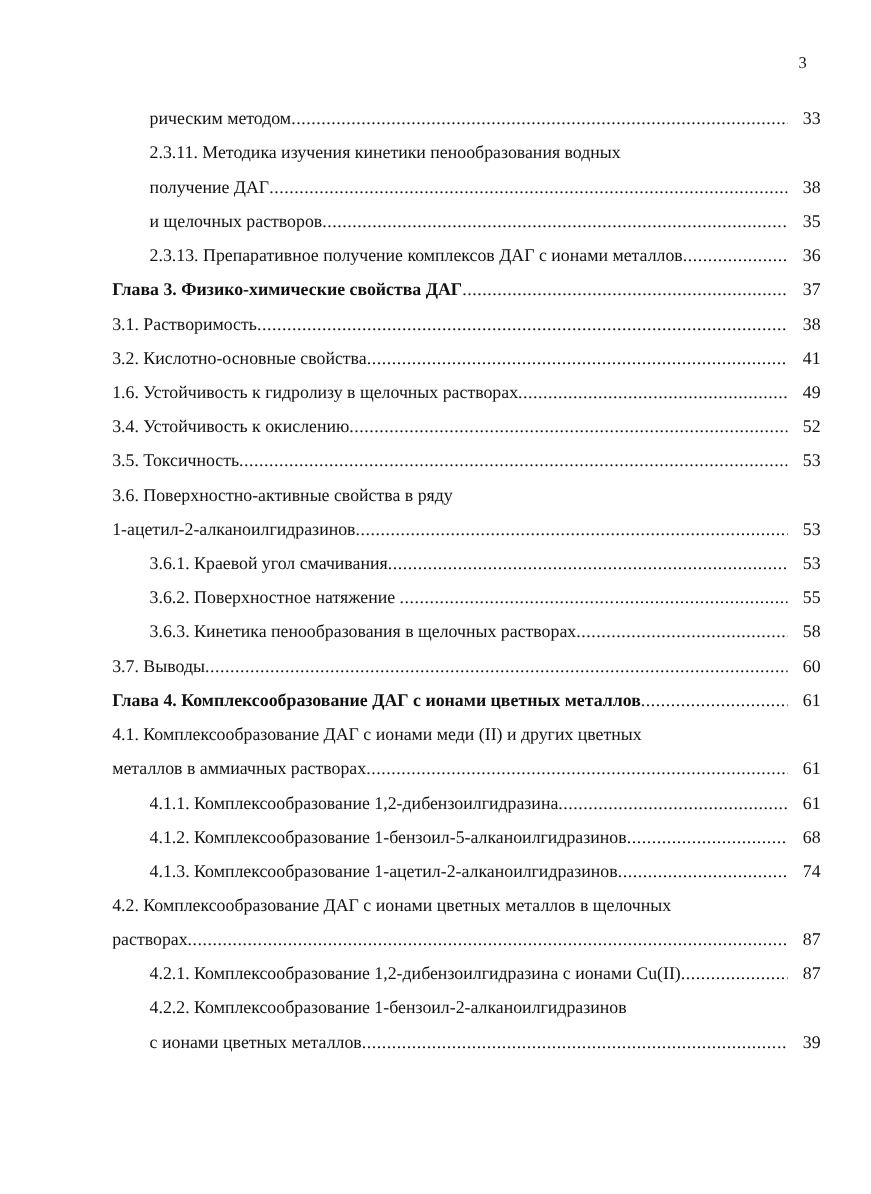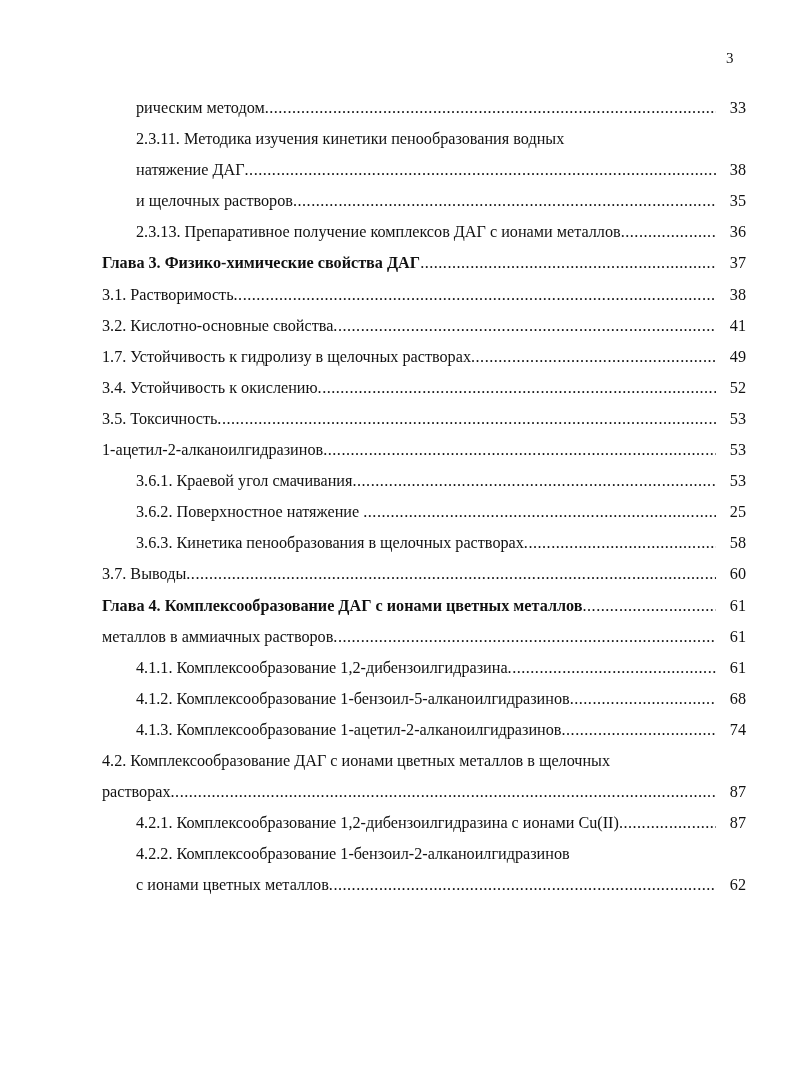--- a/index.html
+++ b/index.html
@@ -22,21 +22,21 @@
 <div class="toc" id="toc">
     <div class="row ind">
       <span class="txt"><span>рическим методом</span><span class="dots">................................................................................................................................................................</span></span>
       <span class="pg">33</span>
     </div>
     <div class="row ind">
       <span class="txt"><span>2.3.11. Методика изучения кинетики пенообразования водных</span></span>
       <span class="pg"></span>
     </div>
     <div class="row ind">
-      <span class="txt"><span>натяжение ДАГ</span><span class="dots">................................................................................................................................................................</span></span>
+      <span class="txt"><span>получение ДАГ</span><span class="dots">................................................................................................................................................................</span></span>
       <span class="pg">38</span>
     </div>
     <div class="row ind">
       <span class="txt"><span>и щелочных растворов</span><span class="dots">................................................................................................................................................................</span></span>
       <span class="pg">35</span>
     </div>
     <div class="row ind">
       <span class="txt"><span>2.3.13. Препаративное получение комплексов ДАГ с ионами металлов</span><span class="dots">................................................................................................................................................................</span></span>
       <span class="pg">36</span>
     </div>
@@ -46,57 +46,65 @@
     </div>
     <div class="row">
       <span class="txt"><span>3.1. Растворимость</span><span class="dots">................................................................................................................................................................</span></span>
       <span class="pg">38</span>
     </div>
     <div class="row">
       <span class="txt"><span>3.2. Кислотно-основные свойства</span><span class="dots">................................................................................................................................................................</span></span>
       <span class="pg">41</span>
     </div>
     <div class="row">
-      <span class="txt"><span>1.7. Устойчивость к гидролизу в щелочных растворах</span><span class="dots">................................................................................................................................................................</span></span>
+      <span class="txt"><span>1.6. Устойчивость к гидролизу в щелочных растворах</span><span class="dots">................................................................................................................................................................</span></span>
       <span class="pg">49</span>
     </div>
     <div class="row">
       <span class="txt"><span>3.4. Устойчивость к окислению</span><span class="dots">................................................................................................................................................................</span></span>
       <span class="pg">52</span>
     </div>
     <div class="row">
       <span class="txt"><span>3.5. Токсичность</span><span class="dots">................................................................................................................................................................</span></span>
       <span class="pg">53</span>
     </div>
     <div class="row">
+      <span class="txt"><span>3.6. Поверхностно-активные свойства в ряду</span></span>
+      <span class="pg"></span>
+    </div>
+    <div class="row">
       <span class="txt"><span>1-ацетил-2-алканоилгидразинов</span><span class="dots">................................................................................................................................................................</span></span>
       <span class="pg">53</span>
     </div>
     <div class="row ind">
       <span class="txt"><span>3.6.1. Краевой угол смачивания</span><span class="dots">................................................................................................................................................................</span></span>
       <span class="pg">53</span>
     </div>
     <div class="row ind">
       <span class="txt"><span>3.6.2. Поверхностное натяжение </span><span class="dots">................................................................................................................................................................</span></span>
-      <span class="pg">25</span>
+      <span class="pg">55</span>
     </div>
     <div class="row ind">
       <span class="txt"><span>3.6.3. Кинетика пенообразования в щелочных растворах</span><span class="dots">................................................................................................................................................................</span></span>
       <span class="pg">58</span>
     </div>
     <div class="row">
       <span class="txt"><span>3.7. Выводы</span><span class="dots">................................................................................................................................................................</span></span>
       <span class="pg">60</span>
     </div>
     <div class="row b">
       <span class="txt"><span>Глава 4. Комплексообразование ДАГ с ионами цветных металлов</span><span class="dots">................................................................................................................................................................</span></span>
       <span class="pg">61</span>
     </div>
     <div class="row">
-      <span class="txt"><span>металлов в аммиачных растворов</span><span class="dots">................................................................................................................................................................</span></span>
+      <span class="txt"><span>4.1. Комплексообразование ДАГ с ионами меди (II) и других цветных</span></span>
+      <span class="pg"></span>
+    </div>
+    <div class="row">
+      <span class="txt"><span>металлов в аммиачных растворах</span><span class="dots">................................................................................................................................................................</span></span>
       <span class="pg">61</span>
     </div>
     <div class="row ind">
       <span class="txt"><span>4.1.1. Комплексообразование 1,2-дибензоилгидразина</span><span class="dots">................................................................................................................................................................</span></span>
       <span class="pg">61</span>
     </div>
     <div class="row ind">
       <span class="txt"><span>4.1.2. Комплексообразование 1-бензоил-5-алканоилгидразинов</span><span class="dots">................................................................................................................................................................</span></span>
       <span class="pg">68</span>
     </div>
@@ -115,15 +123,15 @@
     <div class="row ind">
       <span class="txt"><span>4.2.1. Комплексообразование 1,2-дибензоилгидразина с ионами Cu(II)</span><span class="dots">................................................................................................................................................................</span></span>
       <span class="pg">87</span>
     </div>
     <div class="row ind">
       <span class="txt"><span>4.2.2. Комплексообразование 1-бензоил-2-алканоилгидразинов</span></span>
       <span class="pg"></span>
     </div>
     <div class="row ind">
       <span class="txt"><span>с ионами цветных металлов</span><span class="dots">................................................................................................................................................................</span></span>
-      <span class="pg">62</span>
+      <span class="pg">39</span>
     </div>
   </div>
 
 </body></html>

